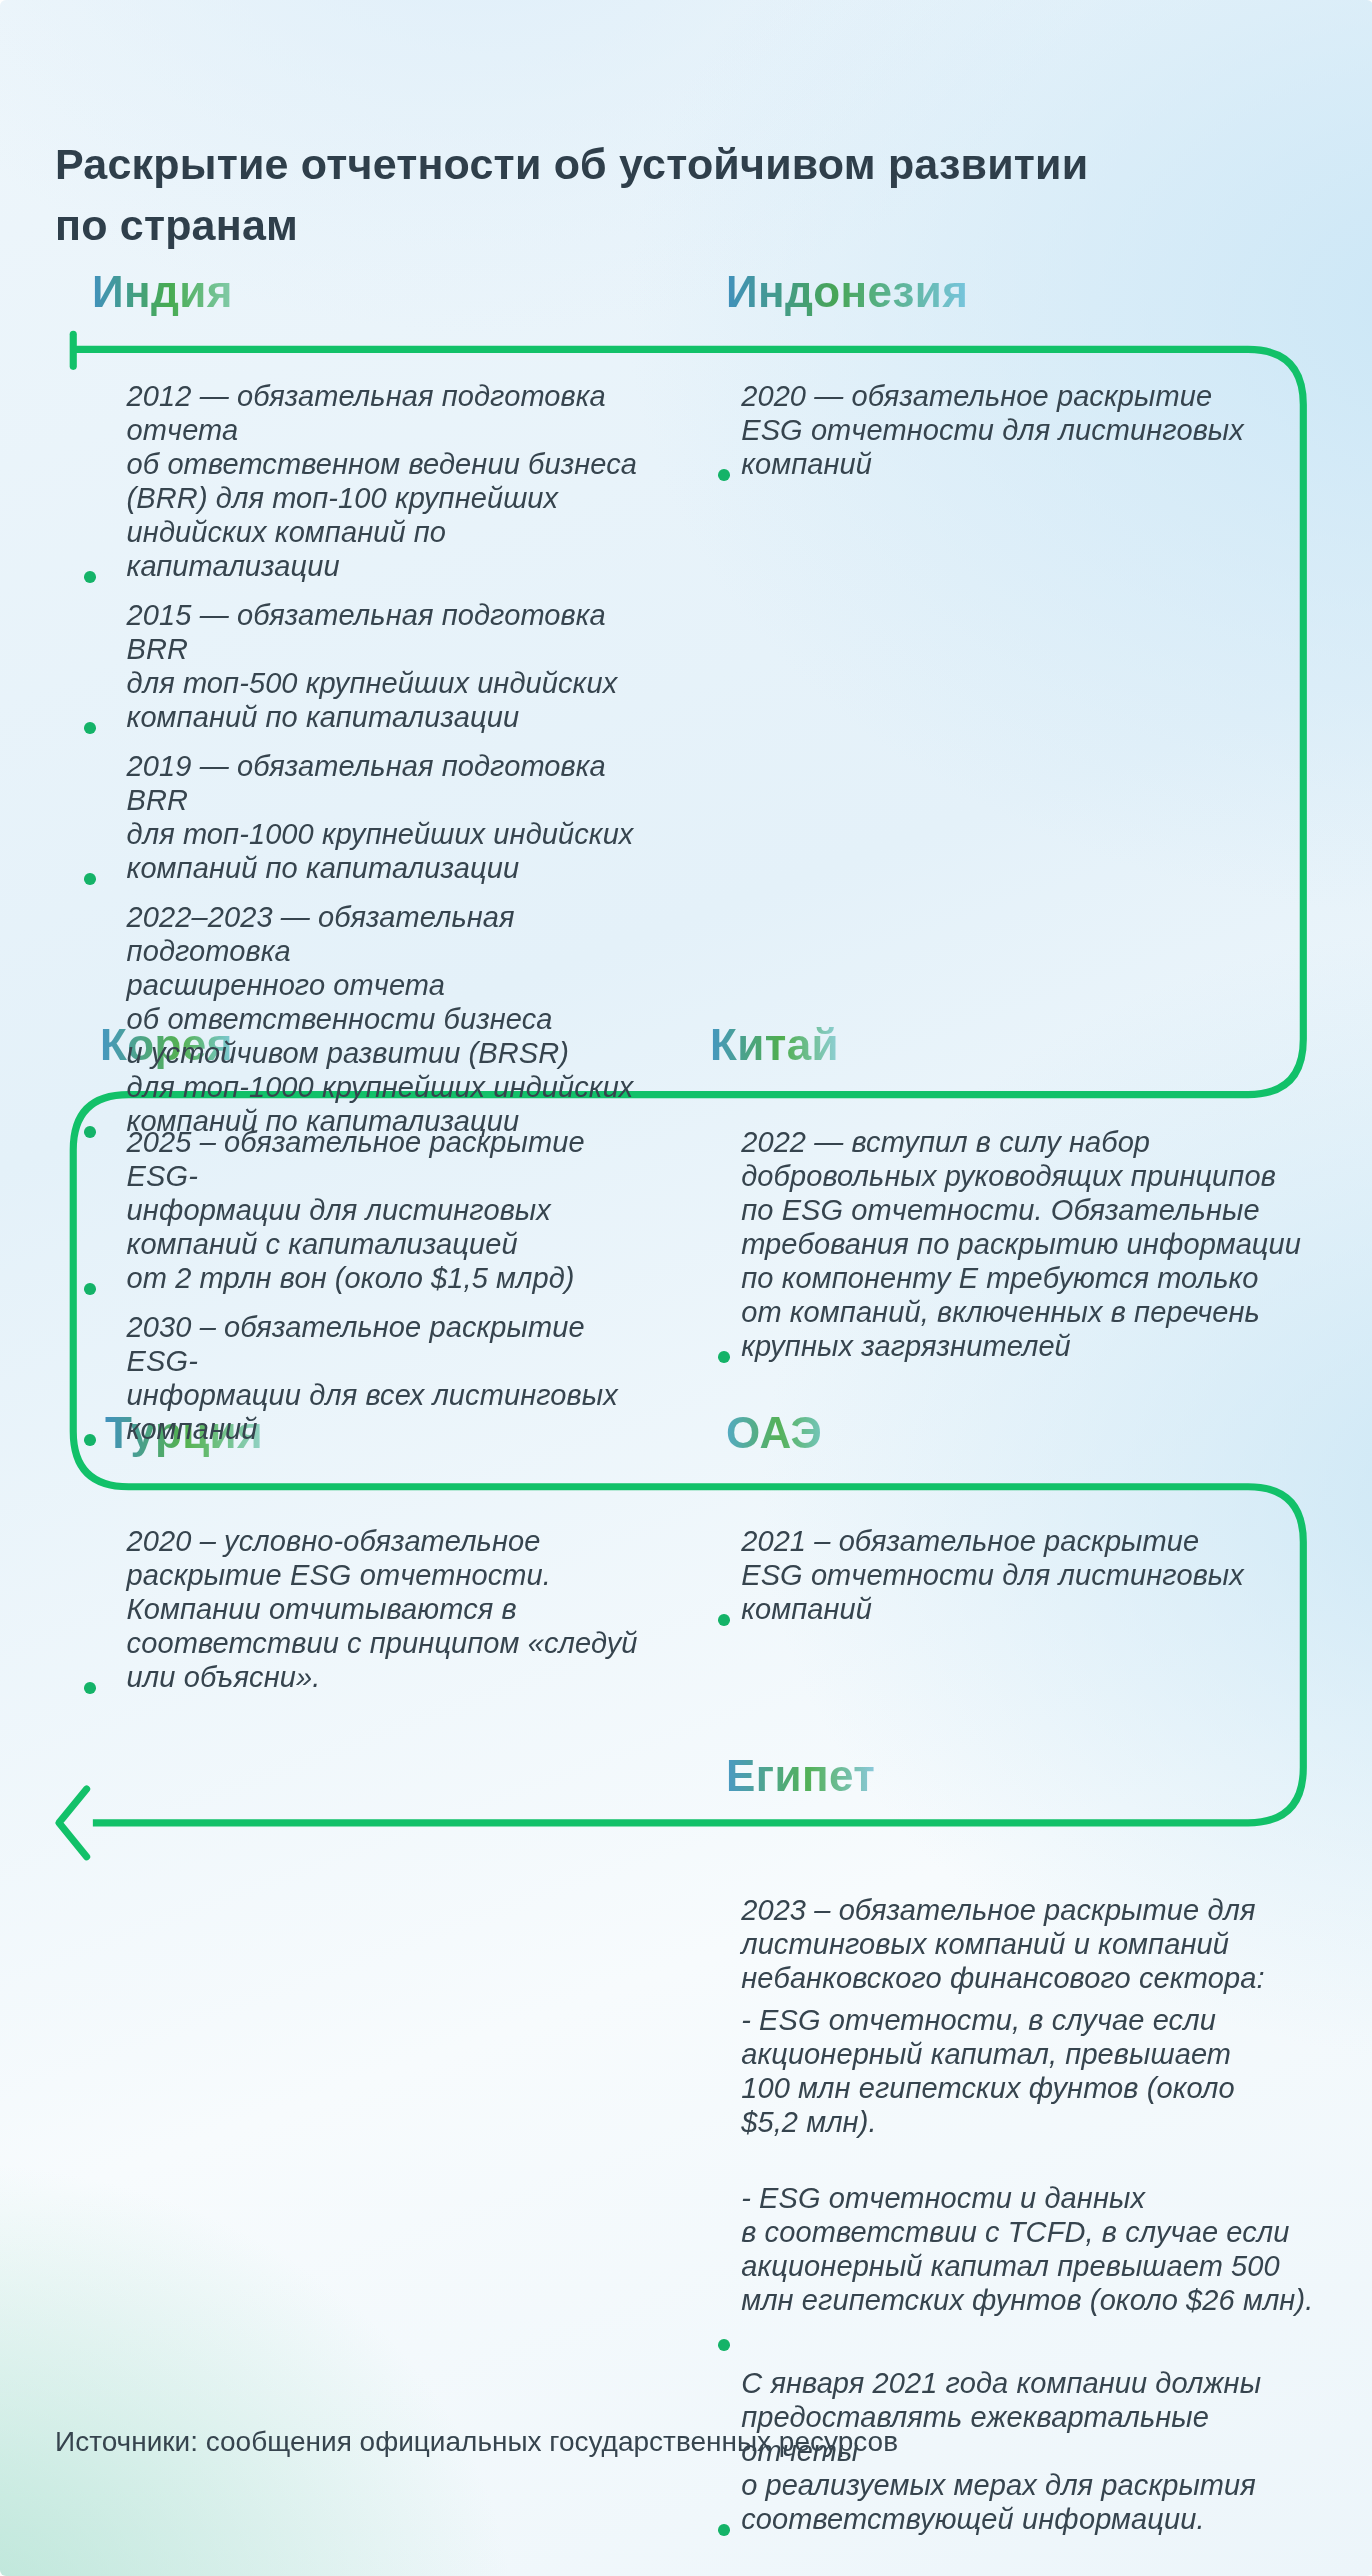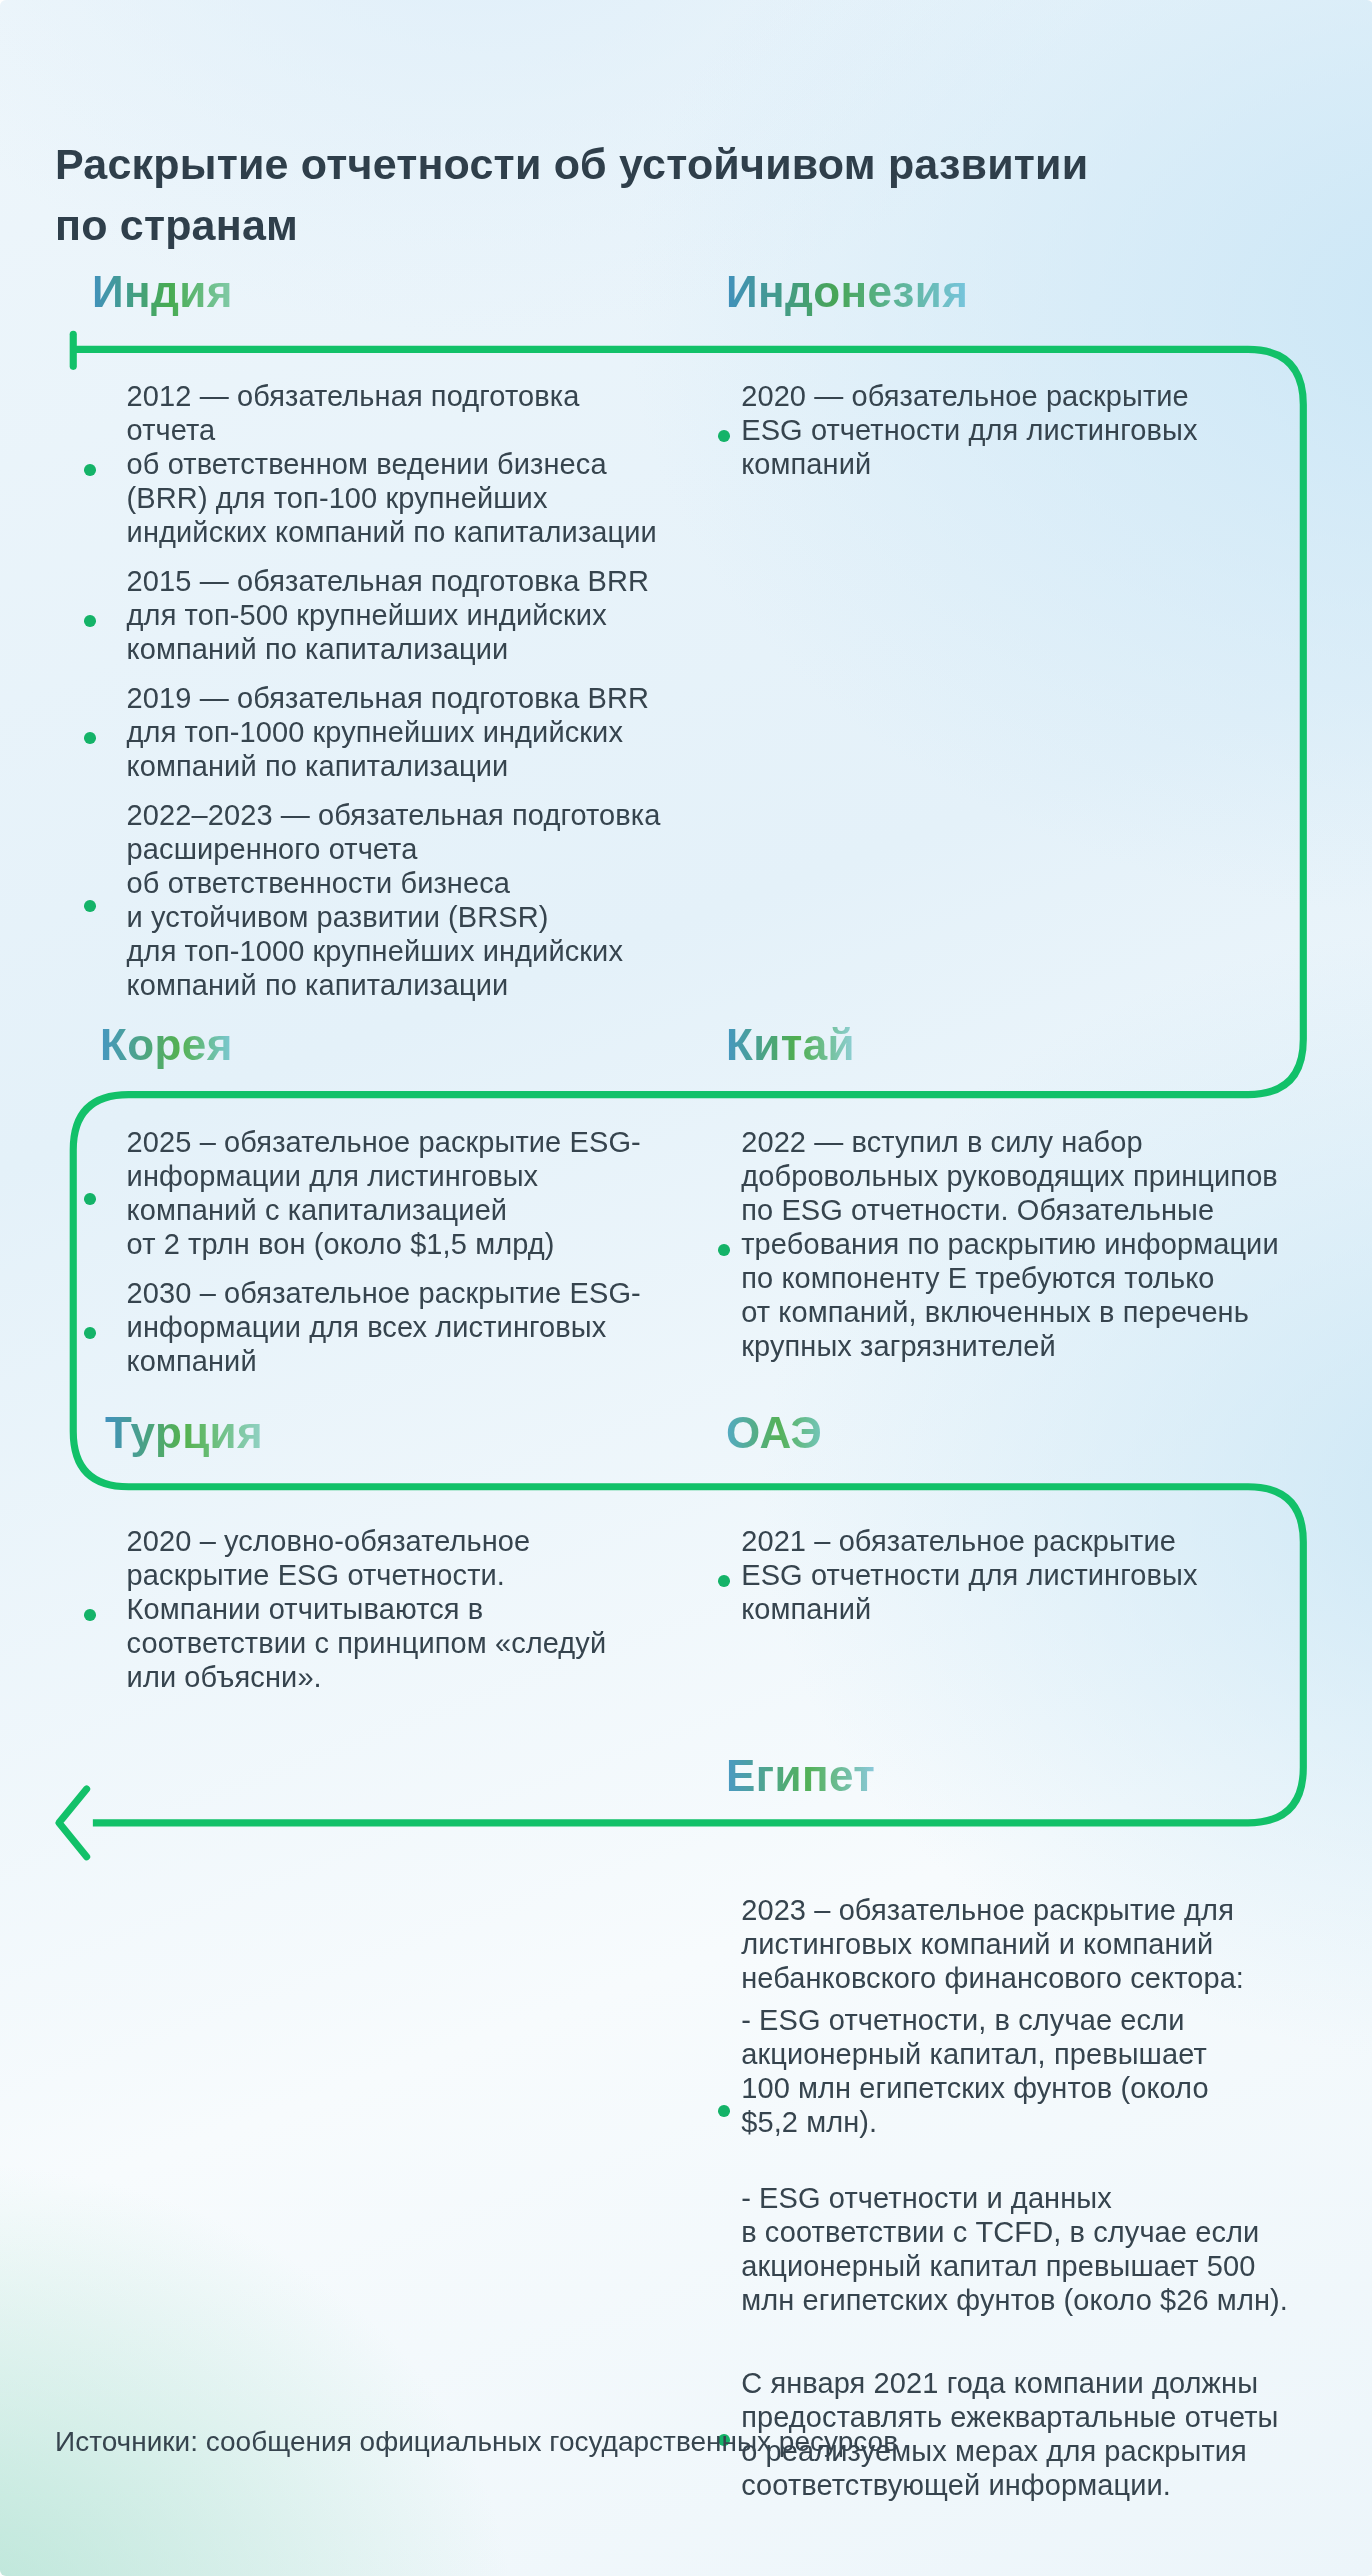--- a/index.html
+++ b/index.html
@@ -26,35 +26,35 @@
   .country-heading{
     position:absolute;
     font-size:44px;line-height:1.15;font-weight:700;
     letter-spacing:0.4px;
     -webkit-background-clip:text;background-clip:text;color:transparent;
     white-space:nowrap;
   }
   .h-india{left:92px;top:267px;background-image:linear-gradient(90deg,#4191bd 0%,#47ab51 55%,#83cbaa 100%);}
   .h-indonesia{left:726px;top:267px;background-image:linear-gradient(90deg,#4191bd 0%,#47a556 45%,#77c5de 100%);}
   .h-korea{left:100px;top:1020px;background-image:linear-gradient(90deg,#4697c2 0%,#54b150 60%,#7cc9d6 100%);}
-  .h-china{left:726px;top:1020px;background-image:linear-gradient(90deg,#4697c2 0%,#4fae4e 55%,#90d0d8 100%);}
+  .h-china{left:710px;top:1020px;background-image:linear-gradient(90deg,#4697c2 0%,#4fae4e 55%,#90d0d8 100%);}
   .h-turkey{left:105px;top:1408px;background-image:linear-gradient(90deg,#4191bd 0%,#54b24e 50%,#92d2c6 100%);}
   .h-uae{left:726px;top:1408px;background-image:linear-gradient(90deg,#54aac4 0%,#55b158 55%,#74c6bb 100%);}
   .h-egypt{left:726px;top:1751px;background-image:linear-gradient(90deg,#4a99c4 0%,#53b158 55%,#8cc9dc 100%);}
 
   .bullet-list{position:absolute;}
   .list-india{left:84px;top:379px;width:578px;}
   .list-indonesia{left:718px;top:379px;width:606px;}
   .list-korea{left:84px;top:1125px;width:578px;}
   .list-china{left:718px;top:1125px;width:615px;}
   .list-turkey{left:84px;top:1524px;width:578px;}
   .list-uae{left:718px;top:1524px;width:606px;}
   .list-egypt{left:718px;top:1859px;width:615px;}
 
-  .bullet-item{display:flex;align-items:center;margin:0 0 15px 0;}
+  .bullet-item{display:flex;align-items:flex-end;margin:0 0 15px 0;font-style:italic;}
   .bullet-dot{
     flex:none;width:11.6px;height:11.6px;border-radius:50%;
     background:#14b368;margin-top:11.6px;
   }
   .bullet-text{
     font-size:29px;line-height:34px;color:#36444e;
     white-space:pre-line;letter-spacing:0.1px;
   }
   .gap-left{margin-left:31px;}
   .gap-right{margin-left:11.6px;}

